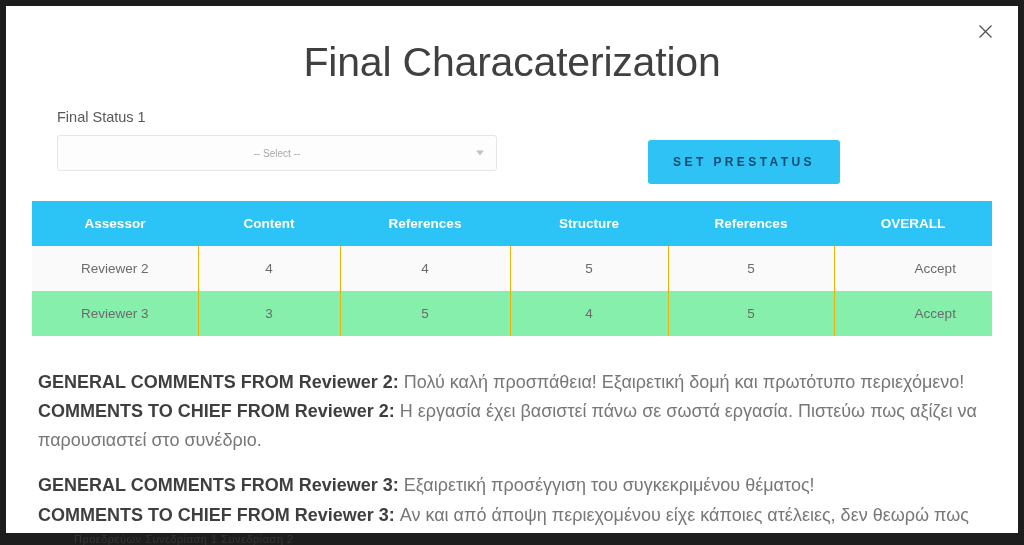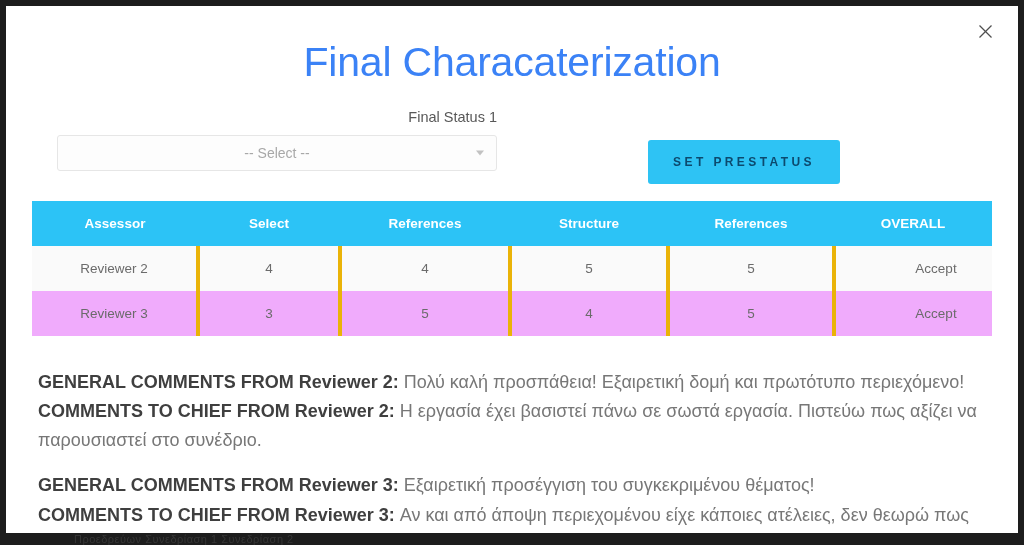--- a/index.html
+++ b/index.html
@@ -52,21 +52,21 @@
     cursor: pointer;
     color: #5a5a5a;
     background: transparent;
     border: none;
     padding: 0;
   }
   #close-btn svg { display: block; }
 
   #title {
     text-align: center;
-    color: #3b82f6;
+    color: #404040;
     font-size: 41px;
     font-weight: 400;
     line-height: 1;
     margin: 0;
     padding-top: 36px;
     letter-spacing: -0.2px;
   }
 
   #form-row {
     position: relative;
@@ -76,42 +76,42 @@
 
   #status-group {
     position: absolute;
     left: 51px;
     top: 0;
     width: 440px;
   }
 
   #status-label {
     display: block;
-    text-align: right;
+    text-align: left;
     color: #585858;
     font-size: 14.5px;
     margin-bottom: 10px;
   }
 
   #status-select {
     position: relative;
     width: 440px;
     height: 36px;
     border: 1px solid #e6e6e6;
     border-radius: 3px;
     background: #fdfdfd;
     display: flex;
     align-items: center;
     justify-content: center;
     cursor: pointer;
   }
 
   #status-select-value {
     color: #a8a8a8;
-    font-size: 14px;
+    font-size: 10px;
   }
 
   #status-caret {
     position: absolute;
     right: 12px;
     top: 50%;
     transform: translateY(-50%);
     width: 0; height: 0;
     border-left: 4.5px solid transparent;
     border-right: 4.5px solid transparent;
@@ -151,27 +151,27 @@
     text-align: center;
     border: none;
   }
 
   #scores-table tbody td {
     font-size: 13.5px;
     color: #6b6b6b;
     text-align: center;
     padding: 15px 4px;
     border-left: 1px solid #e4e4e4;
-    border-right: 4px solid #eab308;
+    border-right: 1px solid #eab308;
   }
   #scores-table tbody td:first-child { border-left: none; }
   #scores-table tbody td:last-child { border-right: none; padding-left: 48px; }
 
   #scores-table tbody tr.row-even td { background: #fafafa; }
-  #scores-table tbody tr.row-odd  td { background: #f0abfc; }
+  #scores-table tbody tr.row-odd  td { background: #86efac; }
 
   #comments {
     margin: 32px 32px 0 32px;
     color: #6e6e6e;
     font-size: 18px;
     line-height: 1.62;
   }
   .comment-block { margin-bottom: 16px; }
   .comment-line { margin: 0; }
   .comment-label {
@@ -211,21 +211,21 @@
     </div>
 
     <button id="set-prestatus-btn">SET PRESTATUS</button>
 
   </div>
 
   <table id="scores-table">
     <thead>
       <tr>
         <th style="width:166px">Assessor</th>
-        <th style="width:142px">Select</th>
+        <th style="width:142px">Content</th>
         <th style="width:170px">References</th>
         <th style="width:158px">Structure</th>
         <th style="width:166px">References</th>
         <th style="width:158px">OVERALL</th>
       </tr>
     </thead>
     <tbody>
       <tr class="row-even">
         <td>Reviewer 2</td>
         <td>4</td>

